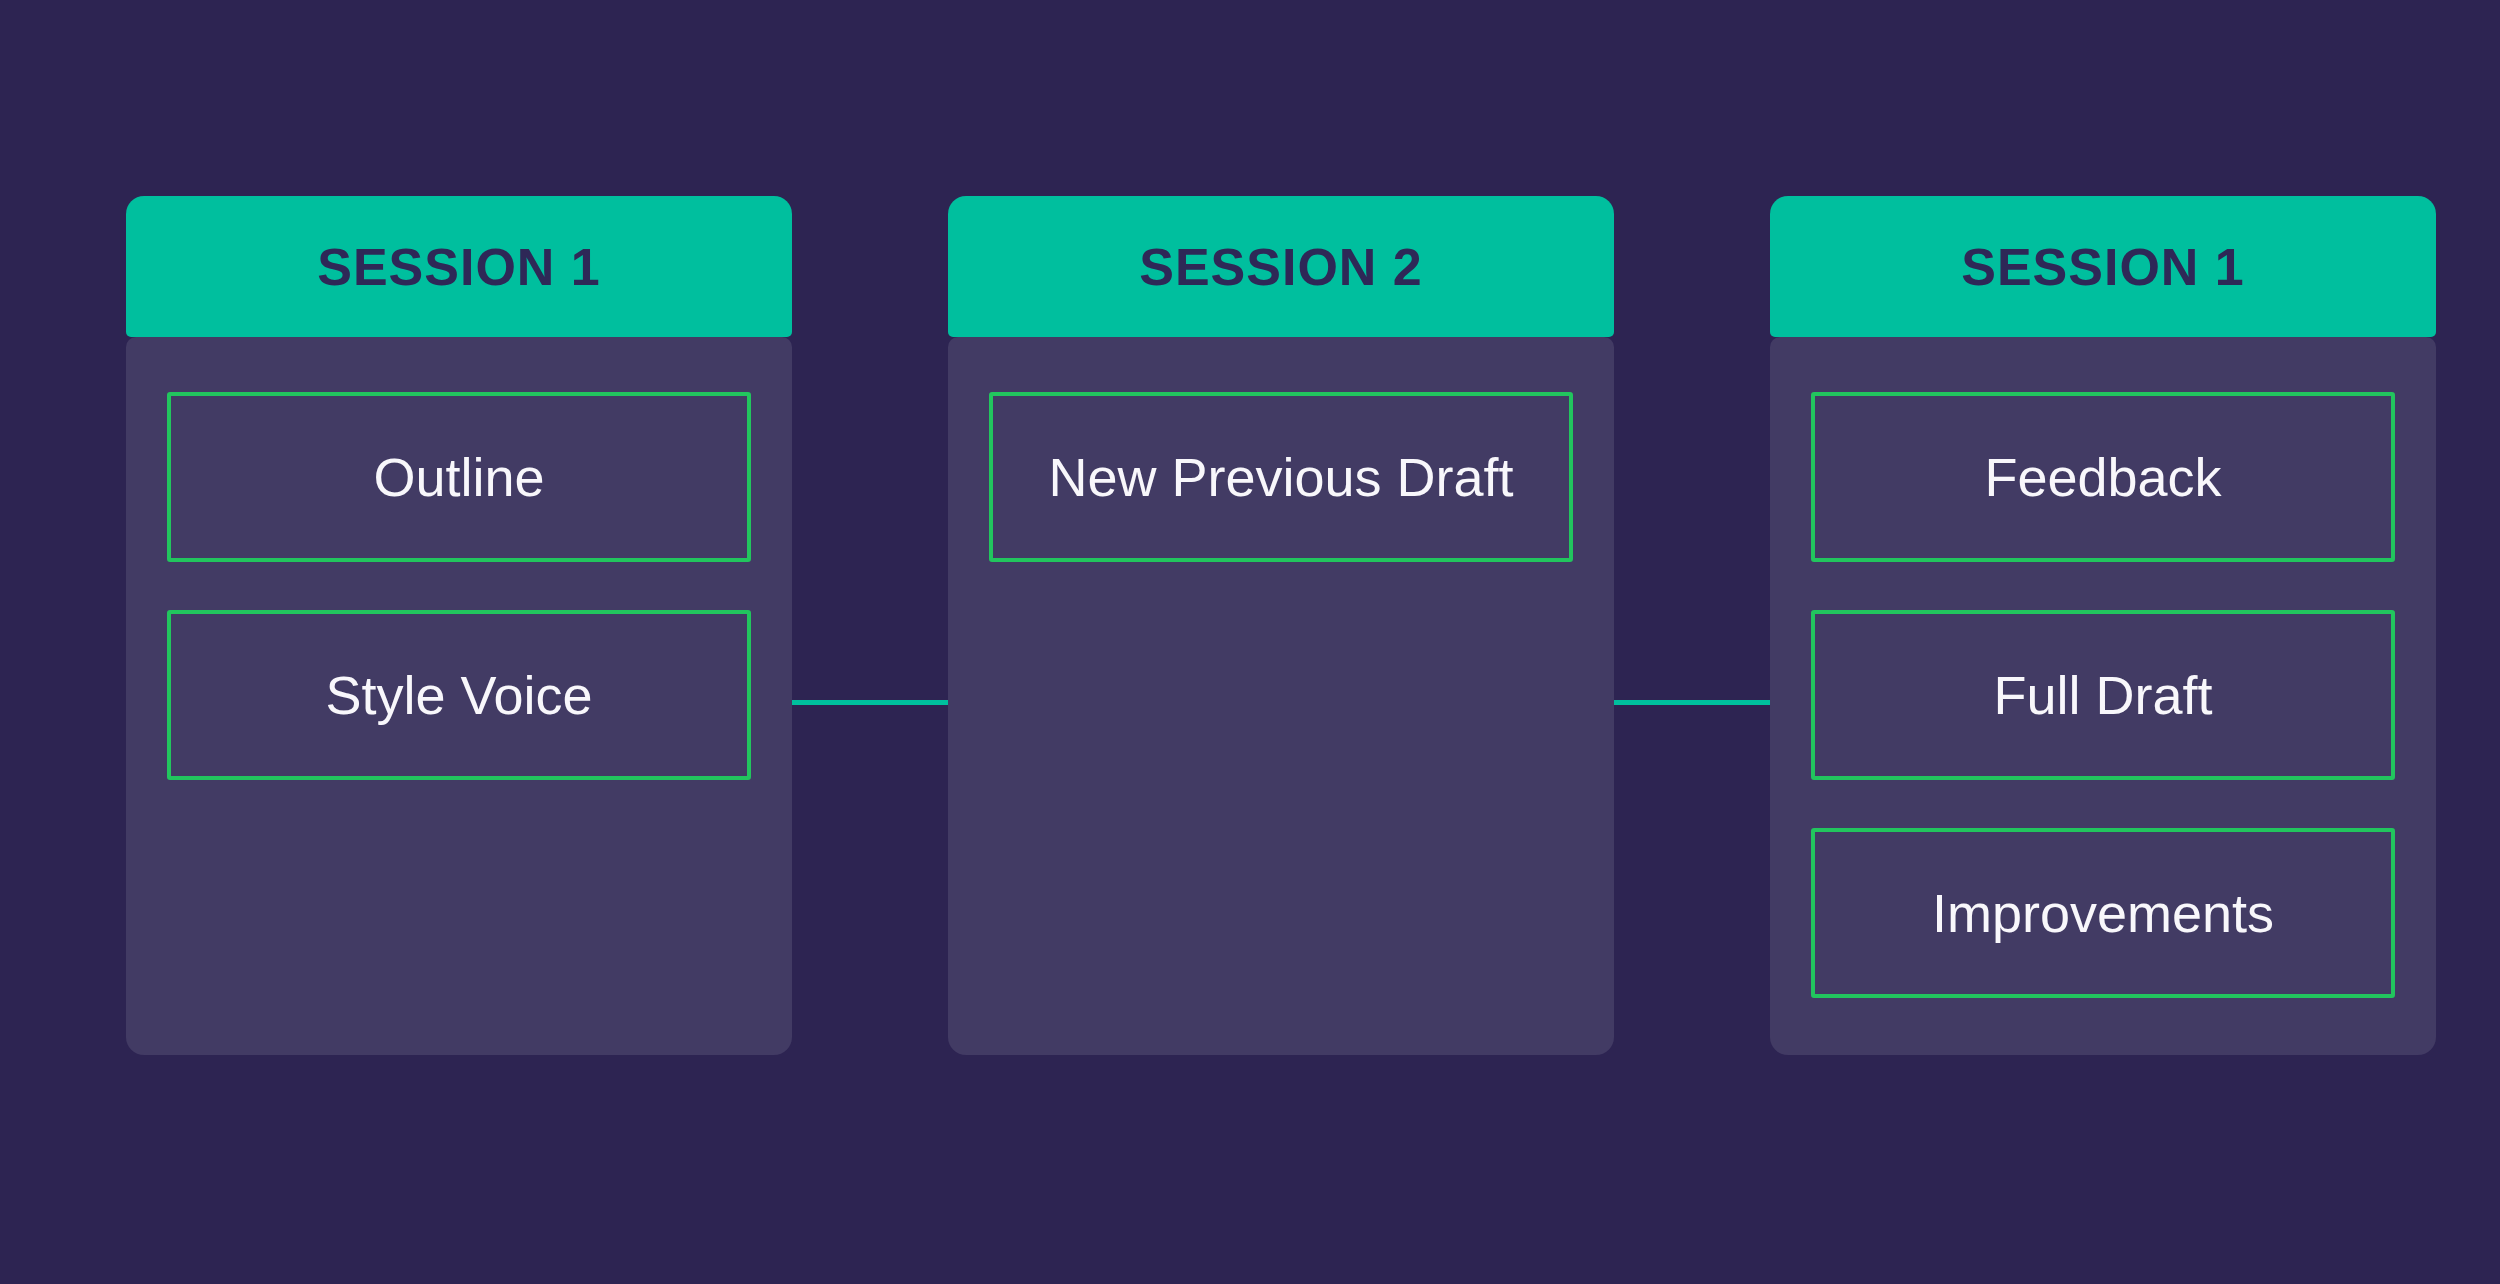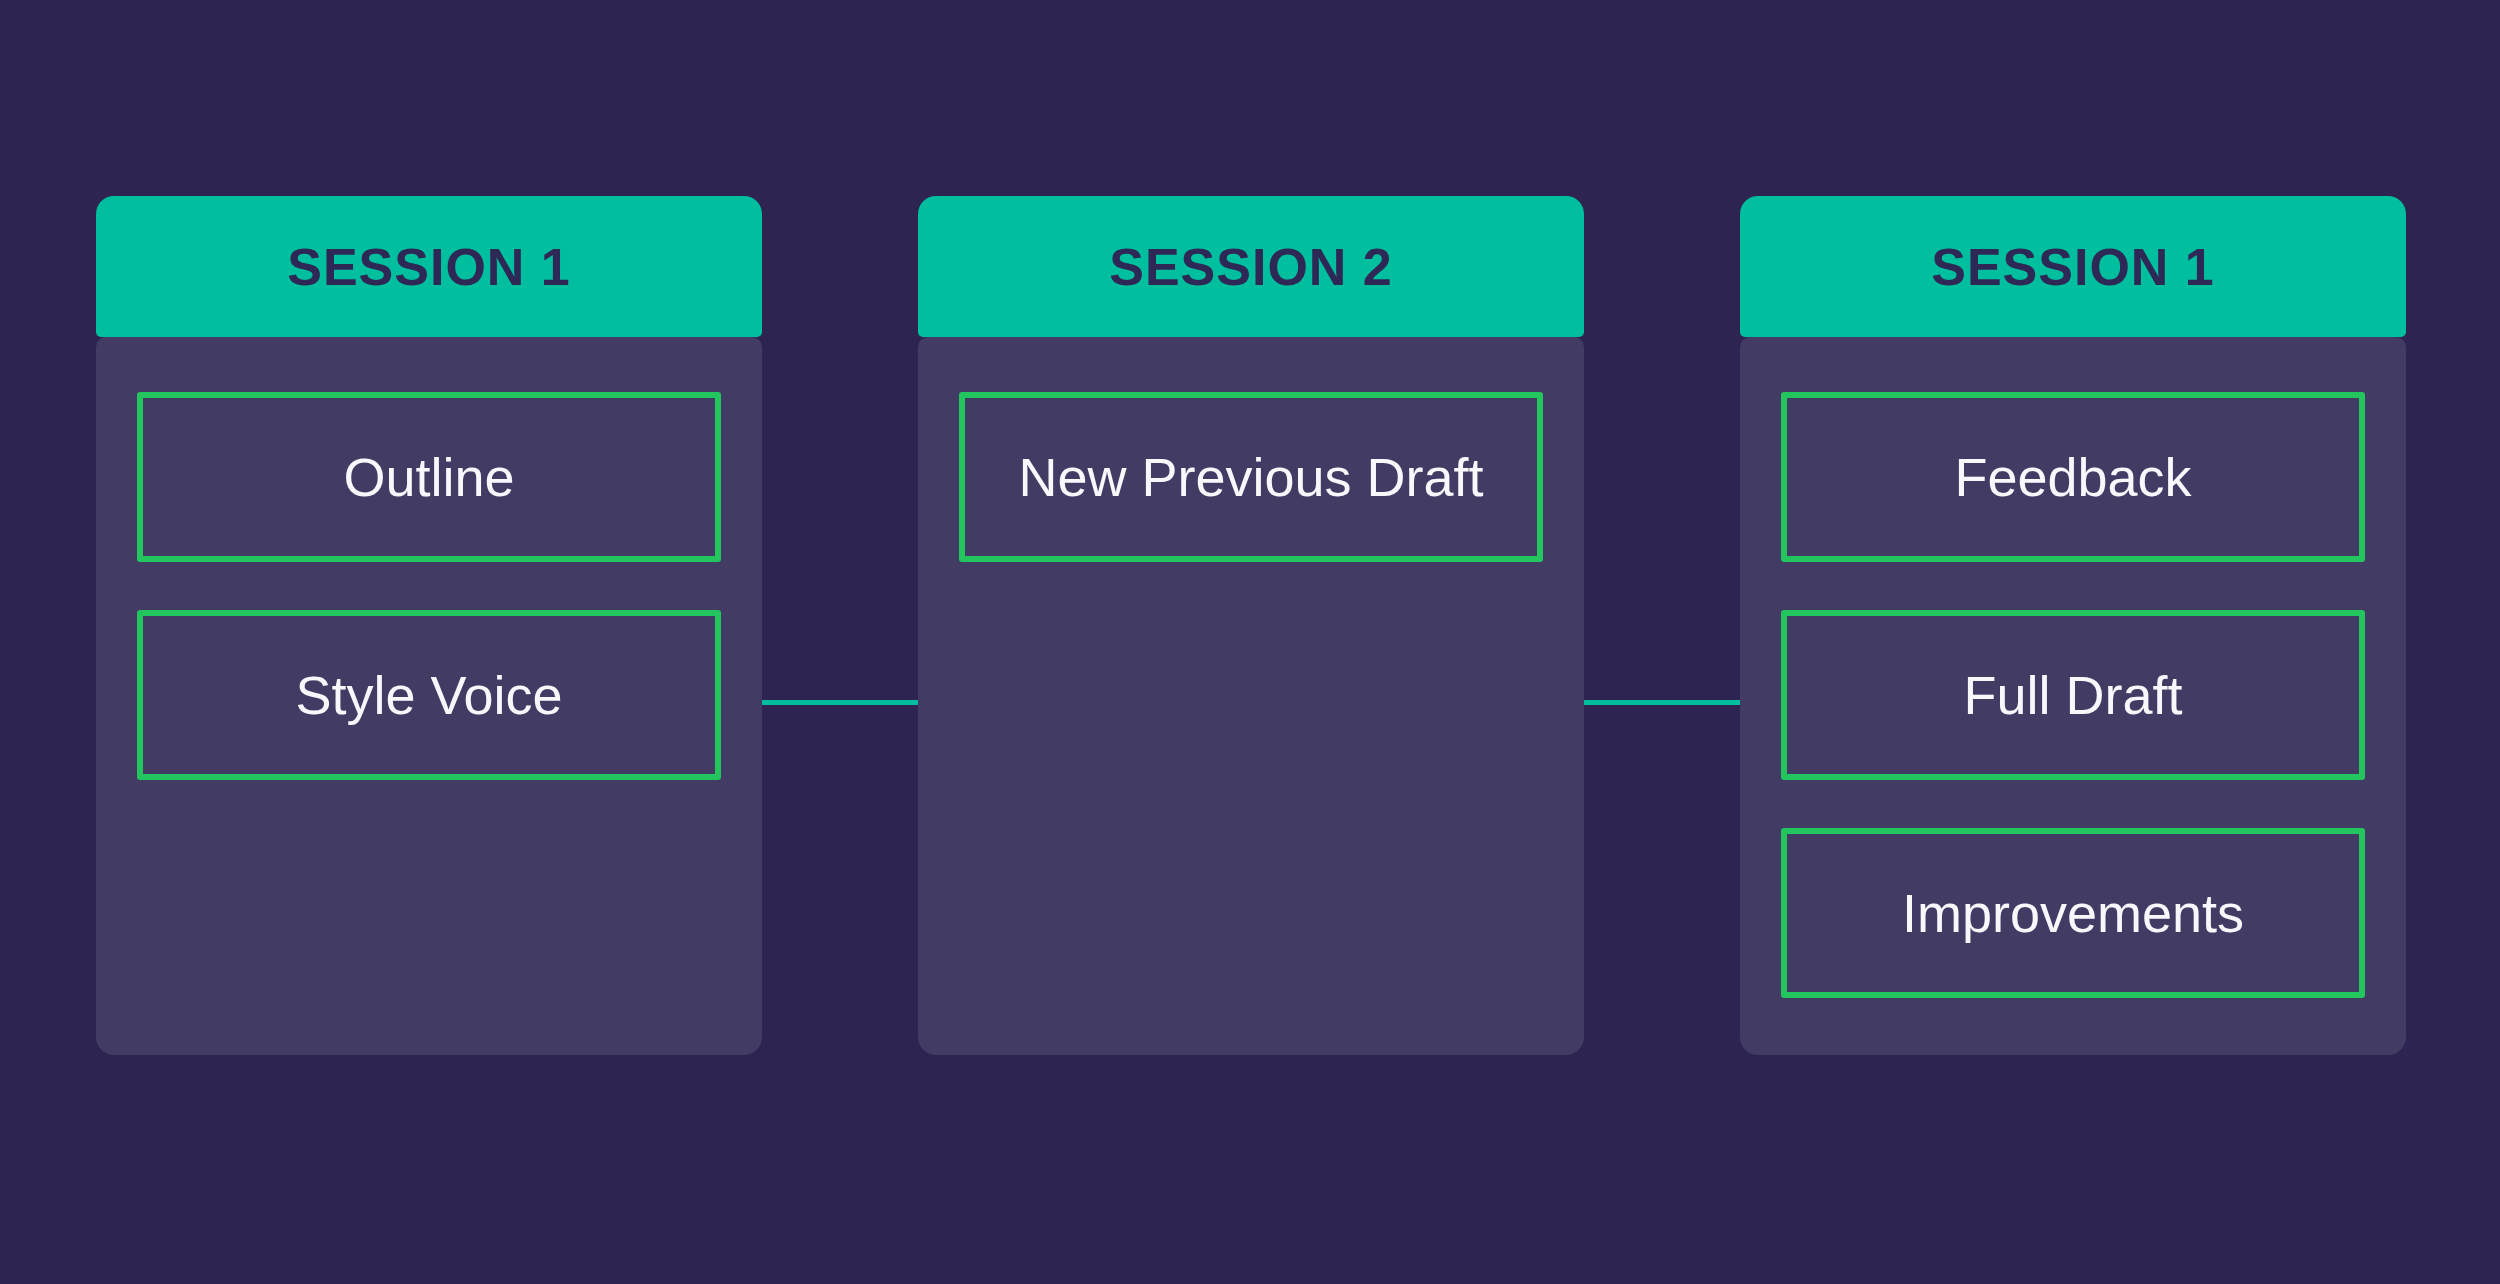--- a/index.html
+++ b/index.html
@@ -10,20 +10,21 @@
     width: 2500px;
     height: 1284px;
     background: #2d2452;
     overflow: hidden;
     font-family: "Liberation Sans", "DejaVu Sans", sans-serif;
     position: relative;
   }
   .canvas {
     position: absolute;
     inset: 0;
+    margin-left: 30px;
   }
   .card {
     position: absolute;
     top: 196px;
     width: 666px;
     height: 859px;
   }
   .card-1 { left: 96px; }
   .card-2 { left: 918px; }
   .card-3 { left: 1740px; }
@@ -48,21 +49,21 @@
     border-radius: 10px 10px 18px 18px;
     box-sizing: border-box;
     padding: 55px 41px 57px 41px;
     display: flex;
     flex-direction: column;
     gap: 48px;
   }
   .item {
     height: 170px;
     box-sizing: border-box;
-    border: 6px solid #22c55e;
+    border: 4px solid #22c55e;
     border-radius: 3px;
     display: flex;
     align-items: center;
     justify-content: center;
     flex: none;
   }
   .item-label {
     color: #f8f7fb;
     font-size: 54px;
     font-weight: 400;

